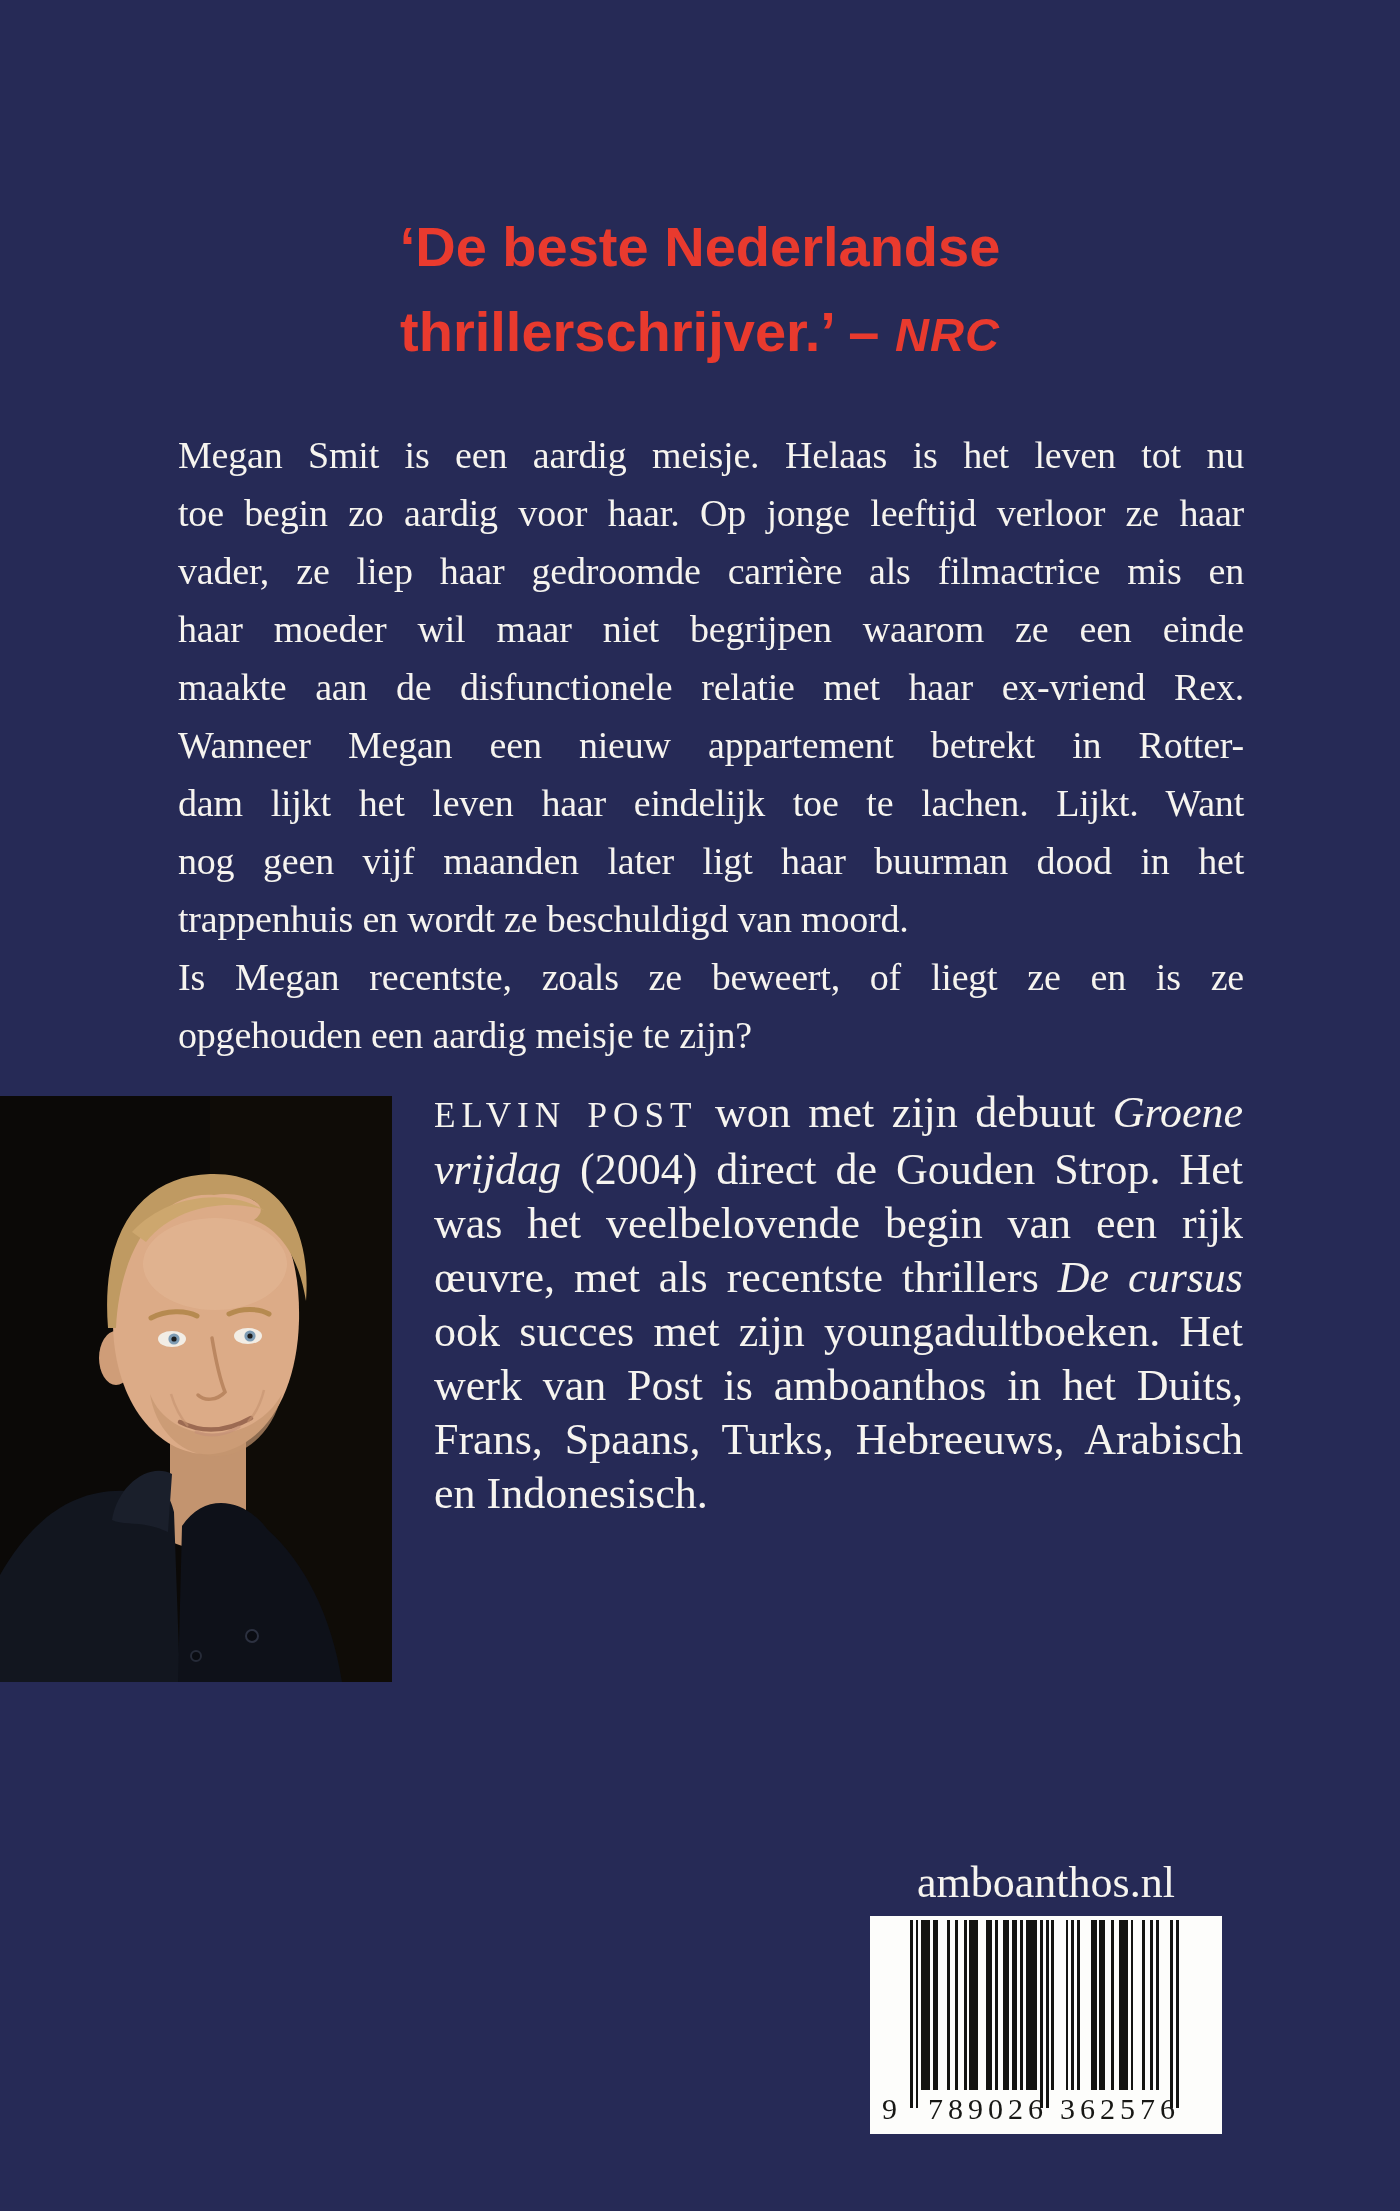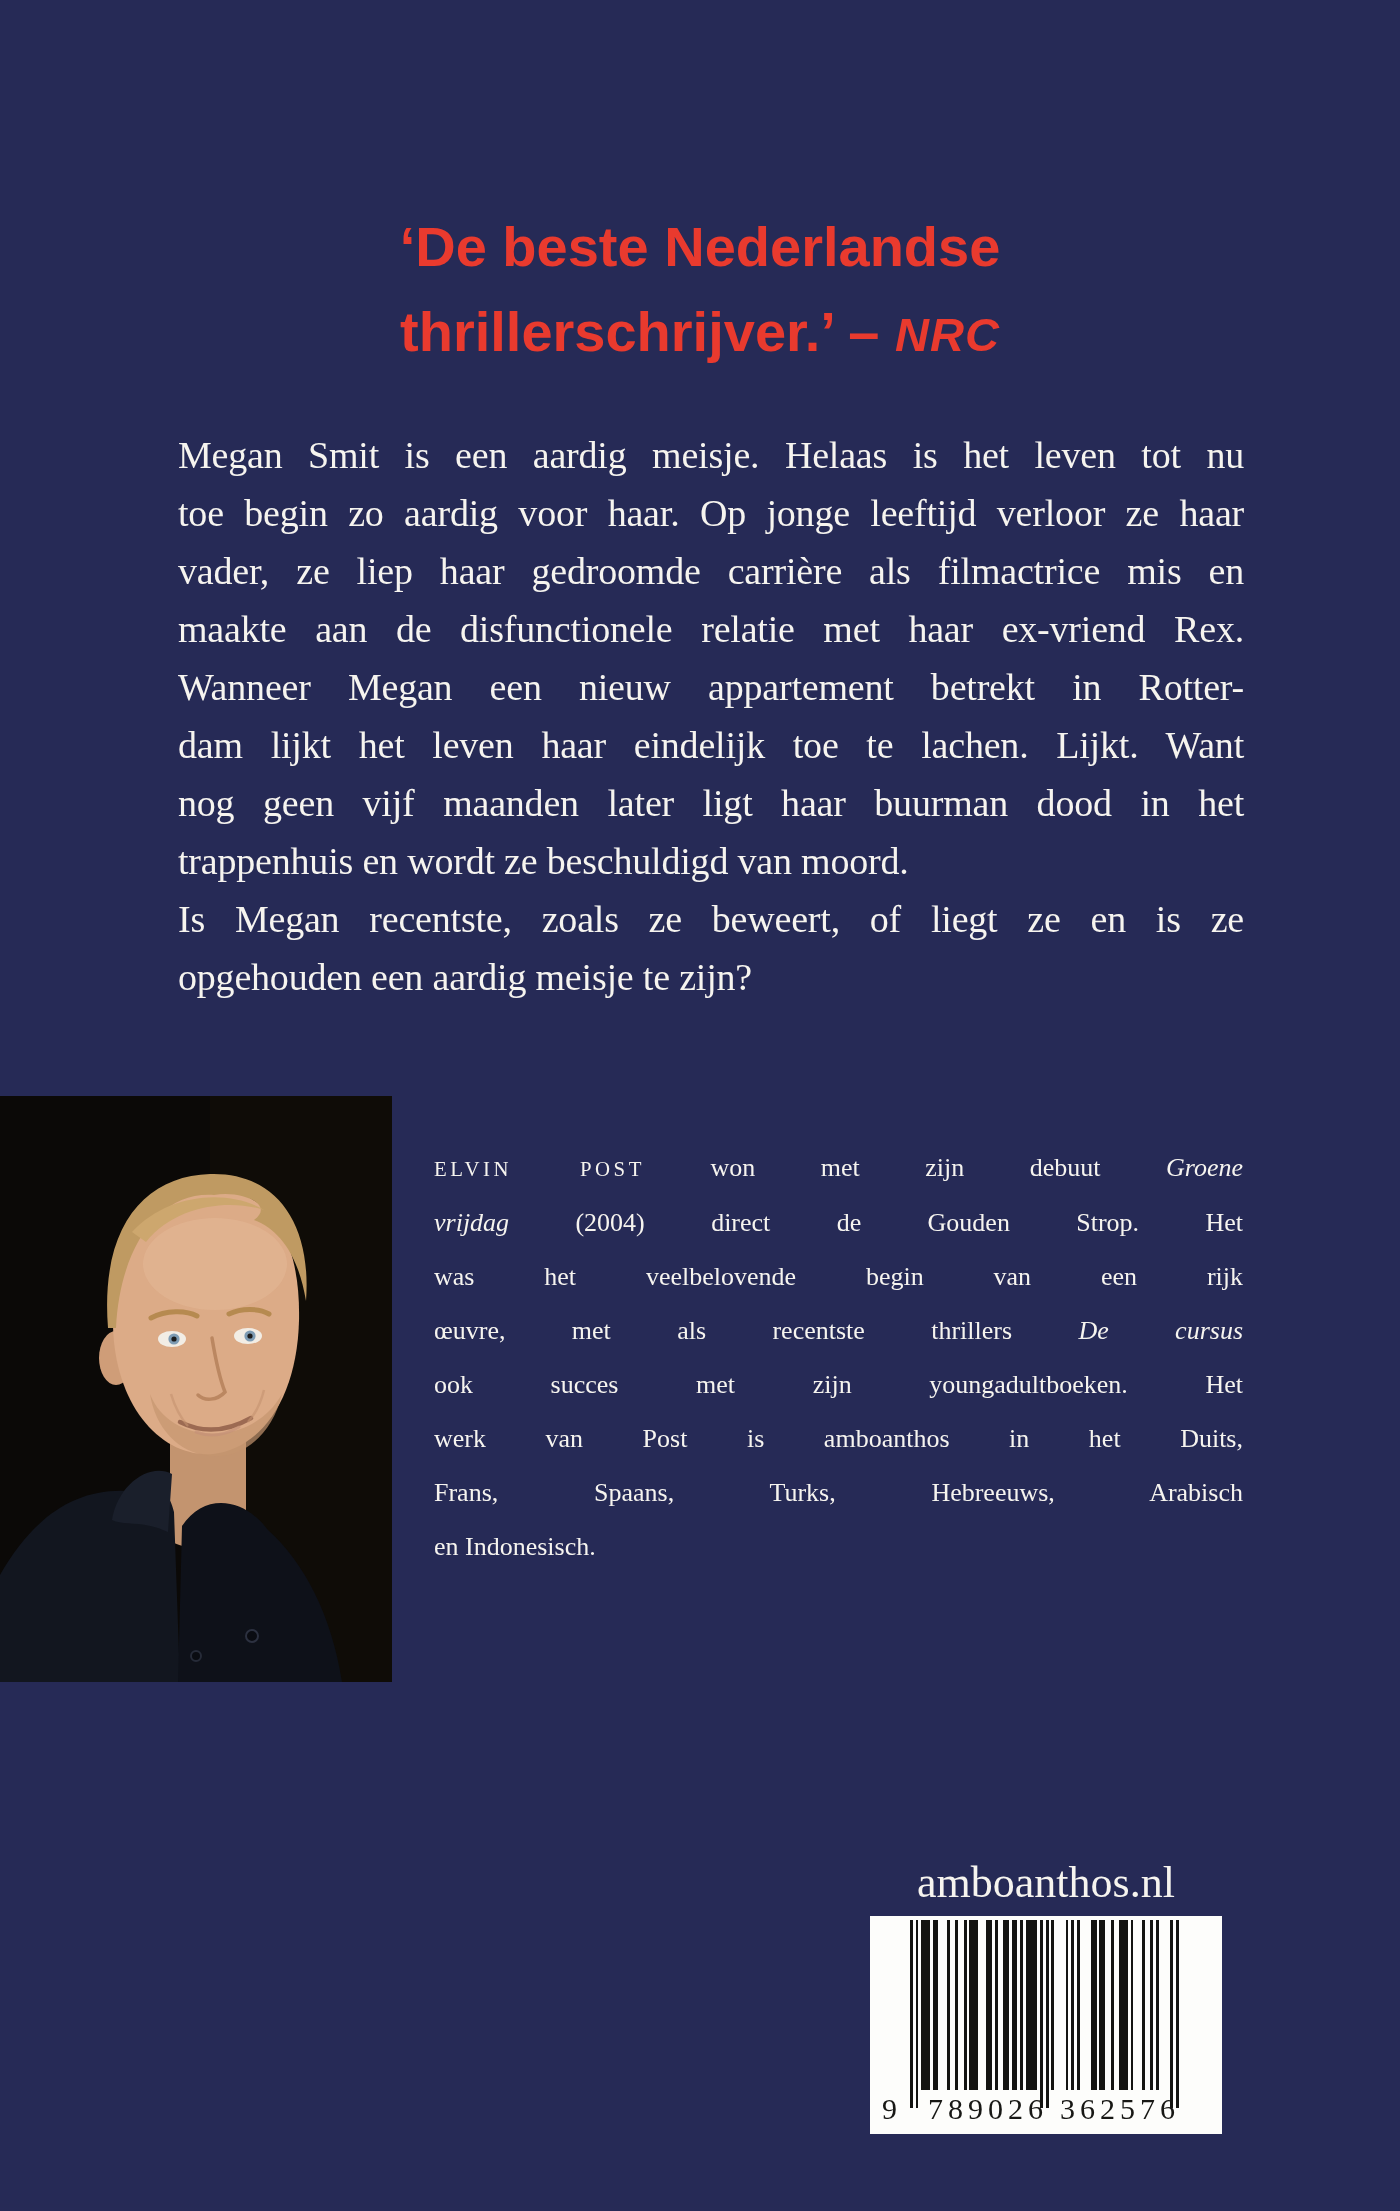--- a/index.html
+++ b/index.html
@@ -16,22 +16,22 @@
   .synopsis{position:absolute;left:178px;top:398px;width:1066px;
             color:var(--text-white,#f6f4ef);font-size:38px;line-height:58px;
             letter-spacing:-0.2px;}
   .sline{white-space:normal;}
   .just{text-align:justify;text-align-last:justify;}
 
   
   .photo{position:absolute;left:0;top:1068px;width:392px;height:586px;display:block;}
 
   
-  .bio{position:absolute;left:434px;top:1113px;width:809px;
-       color:var(--text-white,#f6f4ef);font-size:26px;line-height:54px;}
+  .bio{position:absolute;left:434px;top:1058px;width:809px;
+       color:var(--text-white,#f6f4ef);font-size:44px;line-height:54px;}
   .bio .it{font-style:italic;}
   .bio .name{font-size:0.8em;letter-spacing:0.17em;}
 
   
   .website{position:absolute;left:870px;top:1830px;width:352px;text-align:center;
            color:var(--text-white,#f6f4ef);font-size:44px;line-height:50px;}
   .barcode-panel{position:absolute;left:870px;top:1888px;width:352px;height:218px;
                  background:var(--barcode-bg,#fdfdfb);}
   .bars{position:absolute;left:40px;top:4px;width:270px;height:188px;
         display:flex;align-items:flex-start;}
@@ -51,20 +51,21 @@
 
   <header class="quote">
     <div>‘De beste Nederlandse</div>
     <div><span>thrillerschrijver.’ – </span><span class="nrc">NRC</span></div>
   </header>
 
   <section class="synopsis">
     <div class="sline just">Megan Smit is een aardig meisje. Helaas is het leven tot nu</div>
     <div class="sline just">toe begin zo aardig voor haar. Op jonge leeftijd verloor ze haar</div>
     <div class="sline just">vader, ze liep haar gedroomde carrière als filmactrice mis en</div>
+    <div class="sline just">haar moeder wil maar niet begrijpen waarom ze een einde</div>
     <div class="sline just">maakte aan de disfunctionele relatie met haar ex-vriend Rex.</div>
     <div class="sline just">Wanneer Megan een nieuw appartement betrekt in Rotter-</div>
     <div class="sline just">dam lijkt het leven haar eindelijk toe te lachen. Lijkt. Want</div>
     <div class="sline just">nog geen vijf maanden later ligt haar buurman dood in het</div>
     <div class="sline">trappenhuis en wordt ze beschuldigd van moord.</div>
     <div class="sline just">Is Megan recentste, zoals ze beweert, of liegt ze en is ze</div>
     <div class="sline">opgehouden een aardig meisje te zijn?</div>
   </section>
 
   <svg class="photo" viewBox="0 0 392 586" xmlns="http://www.w3.org/2000/svg" aria-hidden="true">

